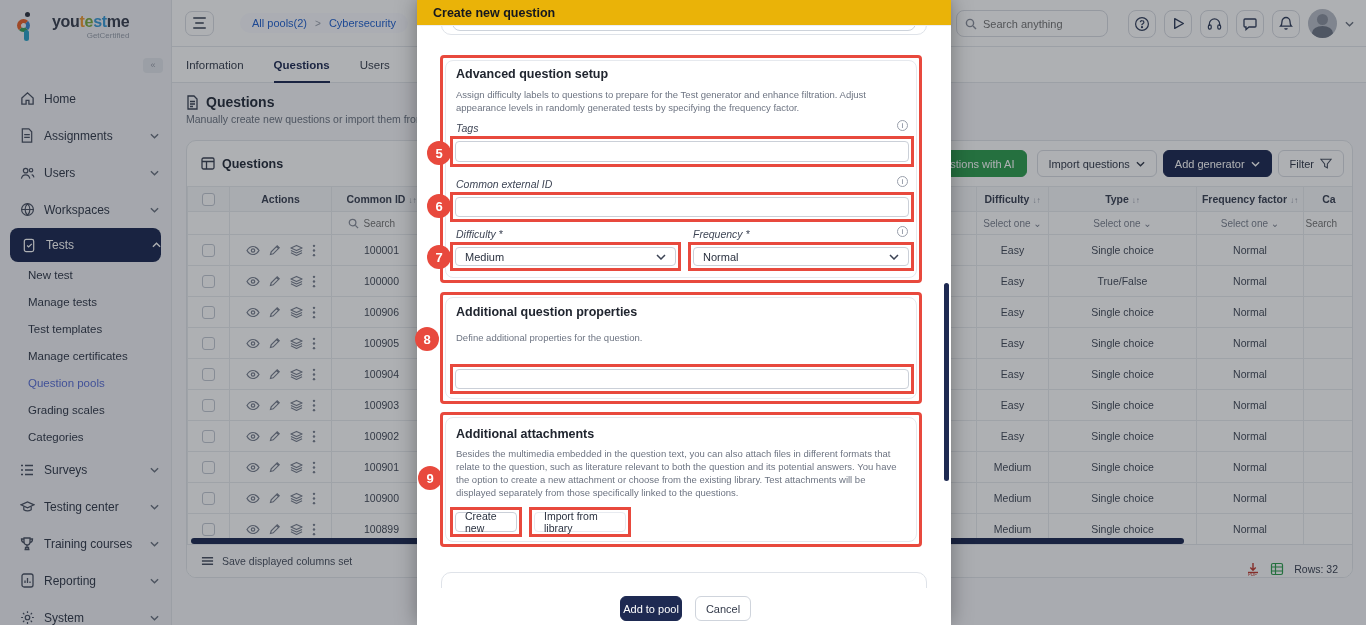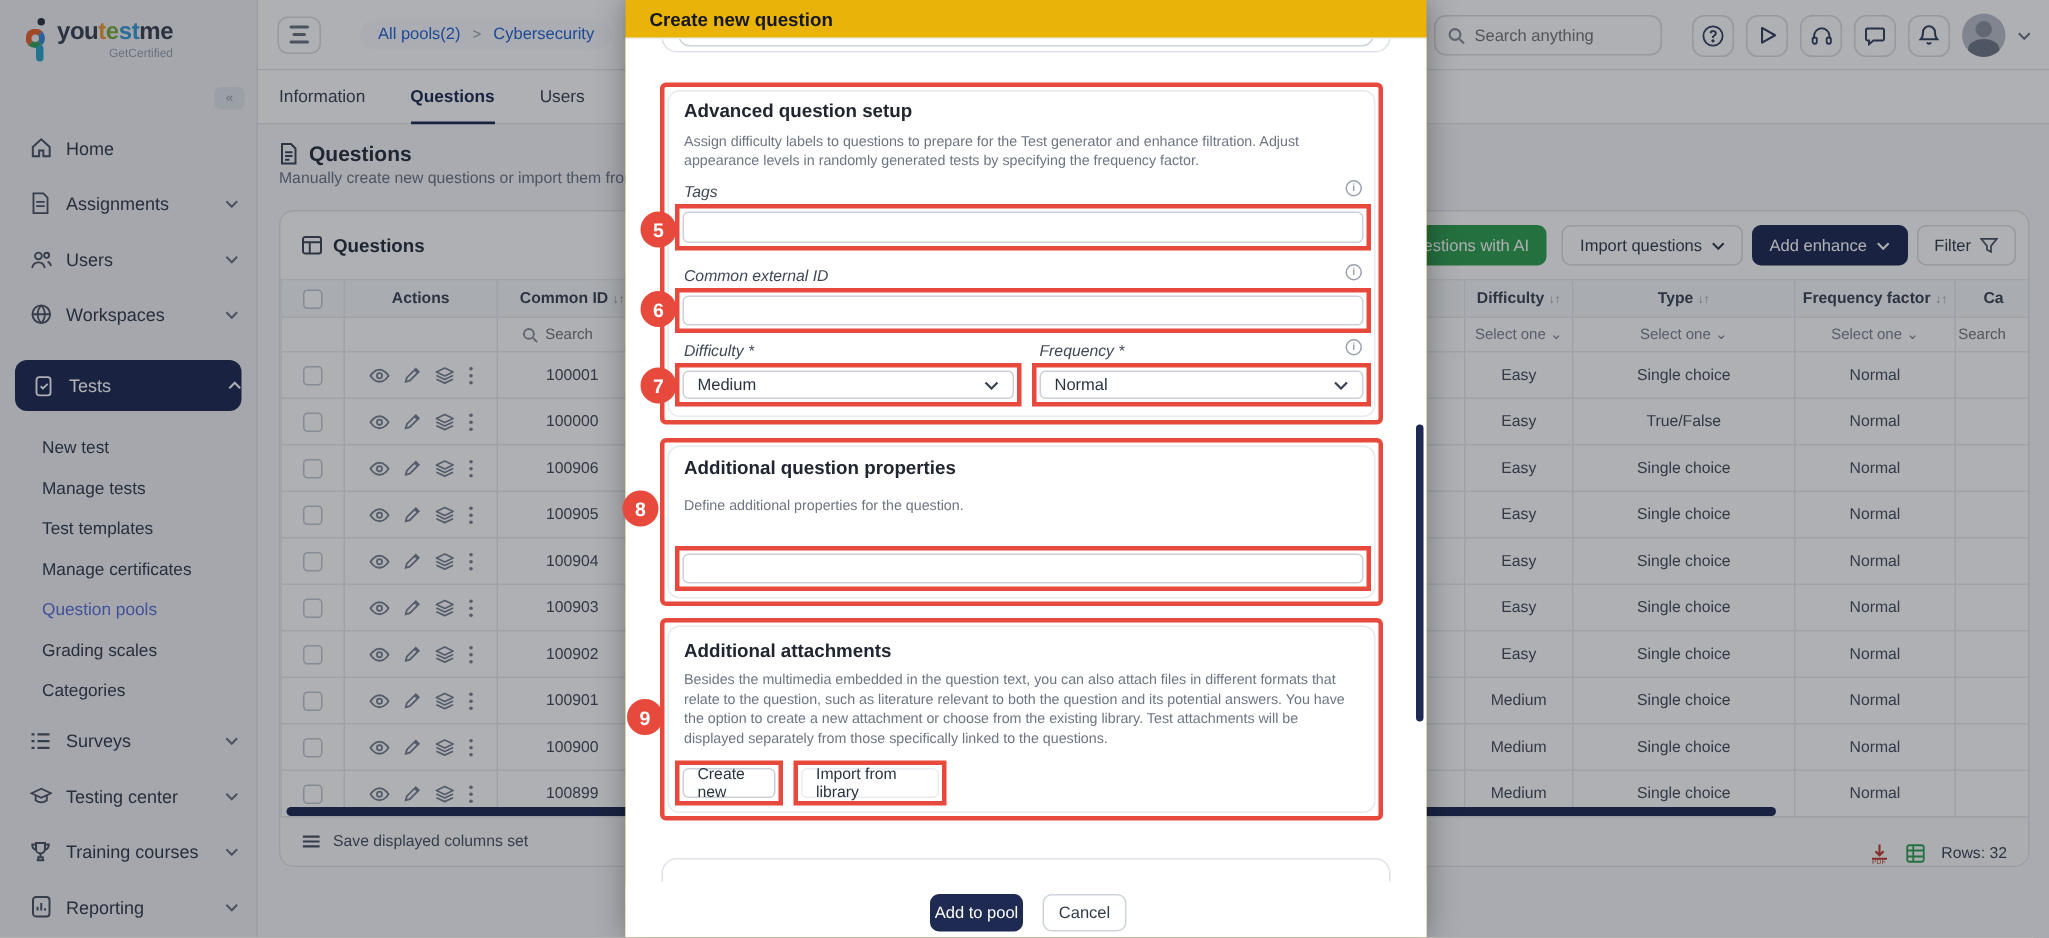--- a/index.html
+++ b/index.html
@@ -5,36 +5,36 @@
   :root{
     --navy:#1e2a52; --red:#e8493d; --green:#2f9e4f; --blue:#2563cf;
     --ink:#2d3442; --sub:#6b7280; --line:#e4e7ec; --soft:#8a8f9b;
   }
   *{box-sizing:border-box; margin:0; padding:0;}
   body{font-family:"Liberation Sans",sans-serif; background:#888;}
   .app{position:relative; width:1366px; height:625px; overflow:hidden; background:#f7f8fa;}
 
   
   .sidebar{position:absolute; left:0; top:0; width:172px; height:625px; background:#f1f2f6; border-right:1px solid #e2e5ea;}
-  .logo{display:flex; align-items:center; gap:0; padding:12px 0 2px 16px;}
+  .logo{display:flex; align-items:center; gap:14px; padding:12px 0 2px 16px;}
   .logo-mark{width:22px; height:30px; position:relative;}
   .logo-mark .dot{position:absolute; left:9px; top:0; width:5px; height:5px; border-radius:50%; background:#2e3340;}
   .logo-mark .arc{position:absolute; left:1px; top:7px; width:13px; height:13px; border:4px solid #e8632c; border-radius:50%; border-bottom-color:#3aa05a; border-right-color:#3a87d0;}
   .logo-mark .leg{position:absolute; left:8px; top:18px; width:5px; height:11px; border-radius:3px; background:#2ba3c9;}
   .logo-text{line-height:1;}
   .logo-text .row1{font-size:16px; font-weight:bold; letter-spacing:-0.3px; color:#3a4050;}
   .lt-o{color:#3a4050;} .lt-t1{color:#ef9a33;} .lt-e{color:#7cab41;} .lt-s{color:#3a9bd6;} .lt-t2{color:#3a9bd6;}
   .logo-text .row2{font-size:8px; color:#9aa0ac; text-align:right; margin-top:2px;}
   .collapse{position:absolute; right:8px; top:58px; width:20px; height:15px; background:#e3e5eb; border-radius:4px; color:#9aa0ac; font-size:9px; text-align:center; line-height:15px;}
   .nav{margin-top:36px;}
   .nav-item{display:flex; align-items:center; gap:9px; height:37px; padding:0 12px 0 19px; font-size:12px; color:#333a4a; cursor:pointer;}
   .nav-item .nicon{width:16px; height:16px; display:flex; align-items:center; justify-content:center; color:#4a5162;}
   .nav-item .nlabel{flex:1;}
   .nav-item .chev{color:#6b7280;}
-  .nav-item.active{background:var(--navy); color:#fff; border-radius:8px; margin:12px 10px; padding:0 0 0 11px; height:34px;justify-content:center;}
+  .nav-item.active{background:var(--navy); color:#fff; border-radius:8px; margin:0 10px; padding:0 0 0 11px; height:34px;justify-content:center;}
   .nav-item.active .nicon,.nav-item.active .chev{color:#fff;}
   .sub-item{height:27px; line-height:27px; padding-left:28px; font-size:11.5px; color:#333a4a; cursor:pointer;}
   .sub-item.current{color:#5b6fd6;}
 
   
   .content{position:absolute; left:172px; top:0; right:0; height:625px;}
   .topbar{position:absolute; left:0; top:0; right:0; height:47px; background:#fff; border-bottom:1px solid var(--line); display:flex; align-items:center;gap:12px;}
   .hamb{width:29px; height:25px; border:1px solid #d9dce2; border-radius:7px; margin-left:13px; display:flex; flex-direction:column; justify-content:center; align-items:center; gap:3px;}
   .hamb i{display:block; height:2px; background:#6b7280; border-radius:1px;}
   .hamb i:nth-child(1){width:13px;} .hamb i:nth-child(2){width:9px;} .hamb i:nth-child(3){width:13px;}
@@ -369,21 +369,21 @@
             <button class="btn green">Generate questions with AI</button>
             <button class="btn">
                 <span>Import questions</span>
                 <span class="bchev">
                   <svg width="9" height="6" viewBox="0 0 10 6" fill="none" stroke="currentColor" stroke-width="1.5">
                     <path d="M1 1l4 4 4-4"></path>
                   </svg>
                 </span>
               </button>
             <button class="btn navy">
-                <span>Add enhance</span>
+                <span>Add generator</span>
                 <span class="bchev">
                   <svg width="9" height="6" viewBox="0 0 10 6" fill="none" stroke="currentColor" stroke-width="1.5">
                     <path d="M1 1l4 4 4-4"></path>
                   </svg>
                 </span>
               </button>
             <button class="btn">
                 <span>Filter</span>
                 <span>
                   <svg width="12" height="12" viewBox="0 0 14 13" fill="none" stroke="#4a5162" stroke-width="1.3">

